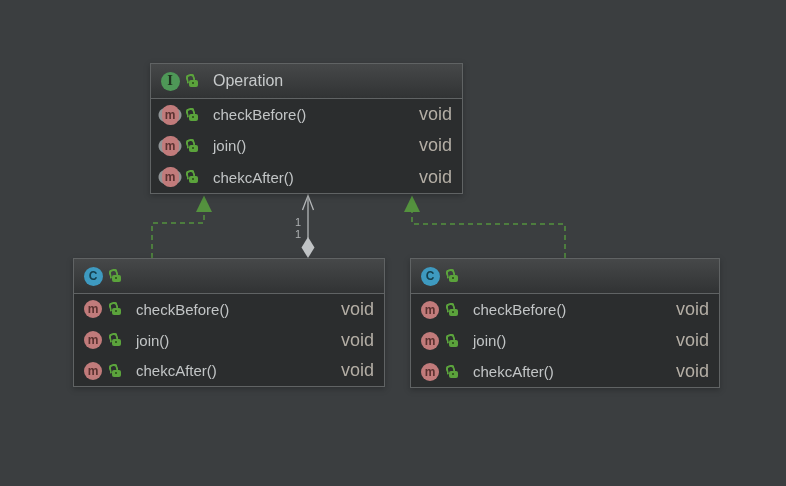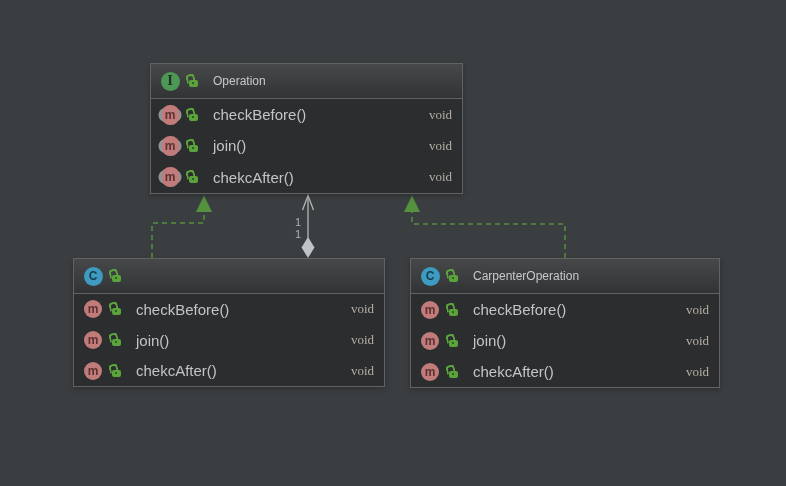--- a/index.html
+++ b/index.html
@@ -44,28 +44,28 @@
     display:flex;align-items:center;justify-content:center;
     margin-right:4px;
     position:relative;
   }
   .lock-slot{
     width:14px;flex:0 0 14px;
     margin-right:13px;
     position:relative;height:14px;
   }
   .title-text{
-    color:#c7cacb;font-size:12px;white-space:nowrap;text-align:right;
+    color:#c7cacb;font-size:16px;white-space:nowrap;text-align:right;
   }
   .member-name{
     color:#c2c5c6;font-size:15px;white-space:nowrap;
   }
   .member-type{
     margin-left:auto;
-    color:#b4aea5;font-size:13px;white-space:nowrap;font-family:Liberation Serif, serif;
+    color:#b4aea5;font-size:18px;white-space:nowrap;
   }
   
   .kind-badge{
     width:19px;height:19px;border-radius:50%;
     display:flex;align-items:center;justify-content:center;
     font-size:12px;font-weight:bold;line-height:1;
   }
   .kind-interface{background:#4e9857;color:#1f3420;font-family:"DejaVu Serif", serif;}
   .kind-class{background:#3e9ac0;color:#14404e;}
   .method-badge{
@@ -244,21 +244,20 @@
     <div class="node-header">
       <span class="icon-slot">
         <span class="kind-badge kind-class">C</span>
       </span>
       <span class="lock-slot">
         <span class="lock-icon">
             <span class="lock-shackle"></span>
             <span class="lock-body"></span>
           </span>
       </span>
-      <span class="title-text">CarpenterOperation</span>
     </div>
     <div class="node-body">
       <div class="member-row">
         <span class="icon-slot">
           <span class="method-badge">m</span>
         </span>
         <span class="lock-slot">
           <span class="lock-icon">
               <span class="lock-shackle"></span>
               <span class="lock-body"></span>

